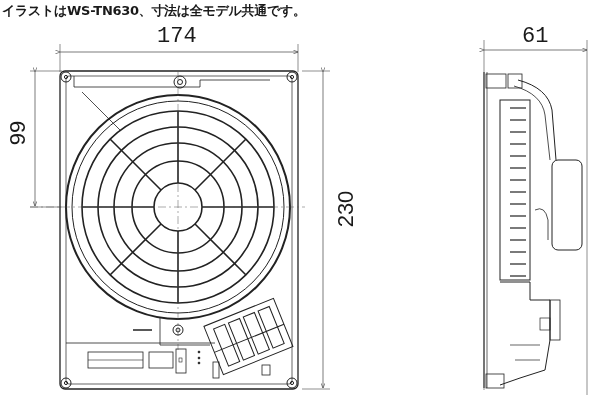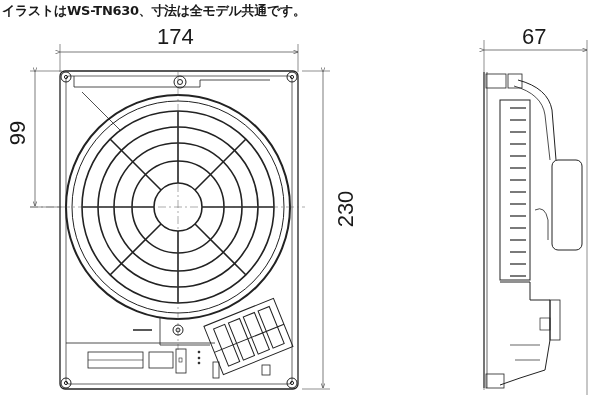--- a/index.html
+++ b/index.html
@@ -1,30 +1,30 @@
 <!DOCTYPE html>
 <html><head>
 <meta charset="utf-8">
 <style>
   html,body{margin:0;padding:0;background:#fff;}
   body{width:600px;height:403px;position:relative;overflow:hidden;font-family:"DejaVu Sans",sans-serif;color:#1a1a1a;}
   .caption{position:absolute;left:2px;top:2px;font-size:13px;font-weight:bold;letter-spacing:-0.3px;white-space:nowrap;}
-  .dim{position:absolute;font-size:22px;font-family:Liberation Sans, sans-serif;color:#1a1a1a;}
+  .dim{position:absolute;font-size:22px;font-family:Liberation Mono, monospace;color:#1a1a1a;}
   .dim-rot{position:absolute;font-size:22px;font-family:"Liberation Sans",sans-serif;transform:rotate(-90deg);transform-origin:center center;}
   svg{position:absolute;left:0;top:0;}
 </style>
 </head>
 <body>
 
 <div class="caption">イラストはWS-TN630、寸法は全モデル共通です。</div>
 
 <div class="dim" style="left:157px;top:24px;">174</div>
 <div class="dim-rot" style="left:6px;top:120px;">99</div>
 <div class="dim-rot" style="left:328px;top:196px;">230</div>
-<div class="dim" style="left:522px;top:24px;">67</div>
+<div class="dim" style="left:522px;top:24px;">61</div>
 
 <svg width="600" height="403" viewBox="0 0 600 403" fill="none" stroke="#222" stroke-width="1">
   <defs>
     <marker id="arr" markerWidth="8" markerHeight="6" refX="7" refY="3" orient="auto">
       <path d="M0,0 L7,3 L0,6" fill="none" stroke="#333" stroke-width="0.8"></path>
     </marker>
   </defs>
 
   <g>
     <line x1="60" y1="52" x2="298" y2="52" stroke="#444" stroke-width="0.7" marker-start="url(#arr)" marker-end="url(#arr)"></line>

